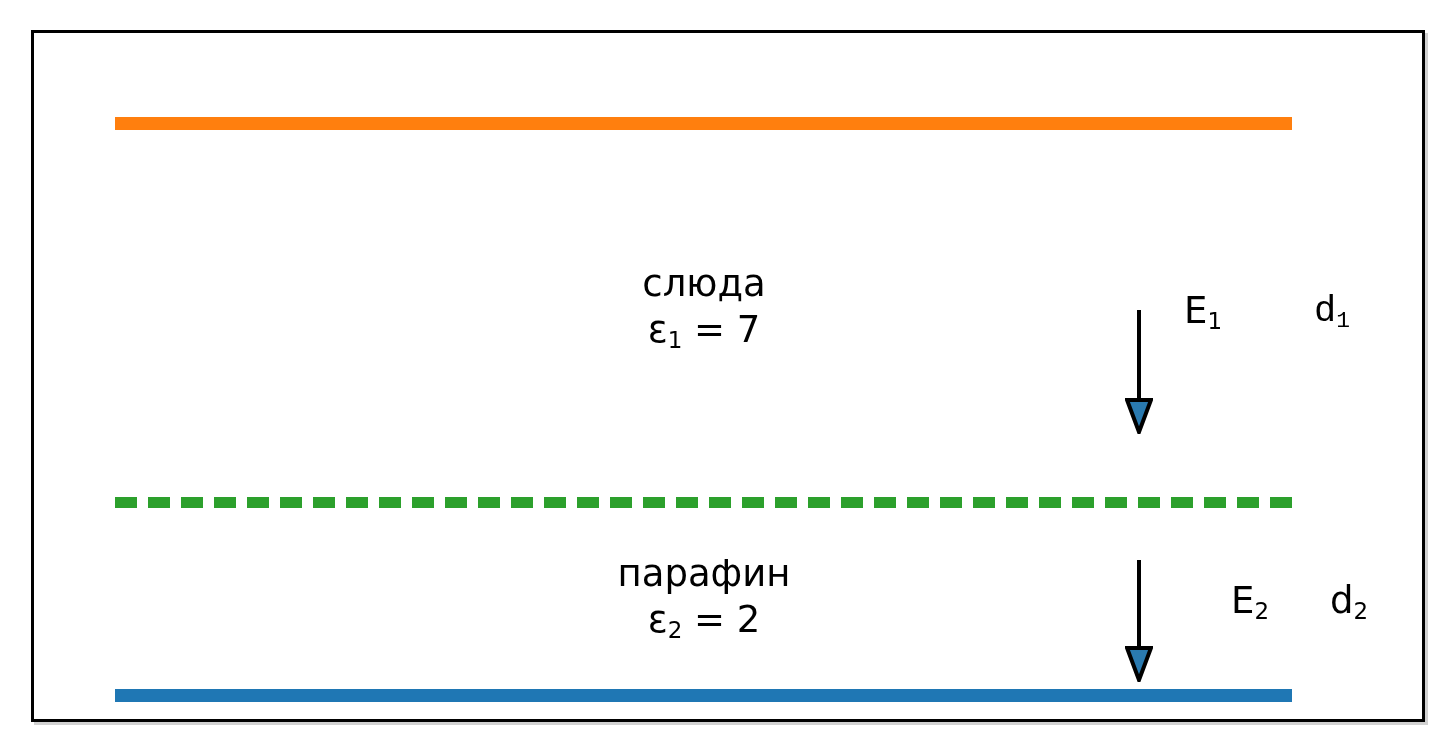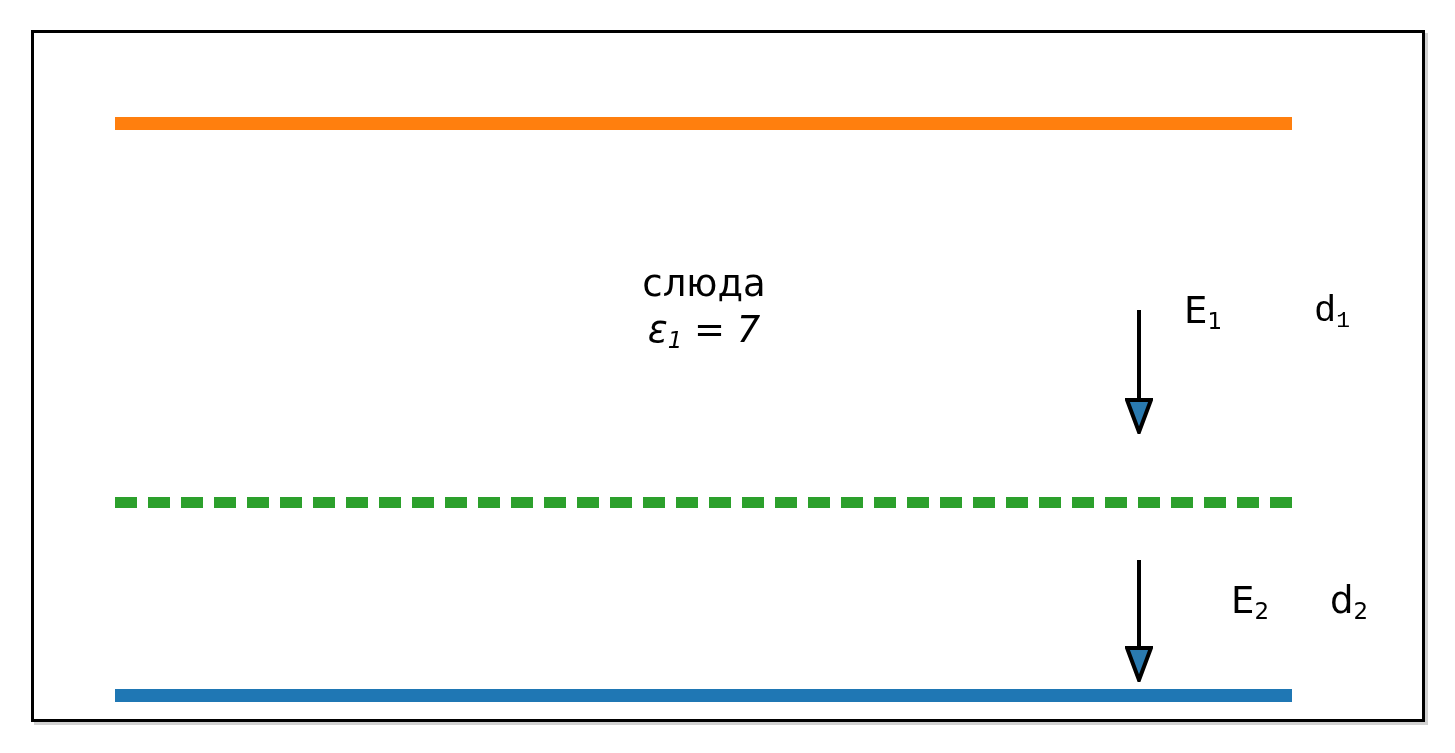--- a/index.html
+++ b/index.html
@@ -75,21 +75,21 @@
     left: 470px;
     top: 228px;
     width: 400px;
   }
   #label-layer-2 {
     left: 470px;
     top: 518px;
     width: 400px;
   }
   .material-name { display: block; }
-  .material-eps  { display: block; font-style: italic; }
+  .material-eps  { display: block; }
   .sub {
     font-size: 0.62em;
     vertical-align: baseline;
     position: relative;
     top: 0.28em;
   }
   
   .field-arrow {
     position: absolute;
     width: 28px;
@@ -148,20 +148,22 @@
       </svg>
     </div>
 
     <div class="sym-label" id="field-label-1"><span>E</span><span class="sub">1</span></div>
 
     <div class="sym-label" id="dist-label-1"><span>d</span><span class="sub">1</span></div>
 
     <div id="interface-line"></div>
 
     <div class="material-label" id="label-layer-2">
+      <span class="material-name">парафин</span>
+      <span class="material-eps"><span>ε</span><span class="sub">2</span><span> = 2</span></span>
     </div>
 
     <div class="field-arrow" id="arrow-2">
       <div class="arrow-shaft"></div>
       <svg class="arrow-head" viewBox="0 0 28 36">
         <polygon points="2,2 26,2 14,34" fill="#2a7ab0" stroke="#000000" stroke-width="4" stroke-linejoin="miter"></polygon>
       </svg>
     </div>
 
     <div class="sym-label" id="field-label-2"><span>E</span><span class="sub">2</span></div>

